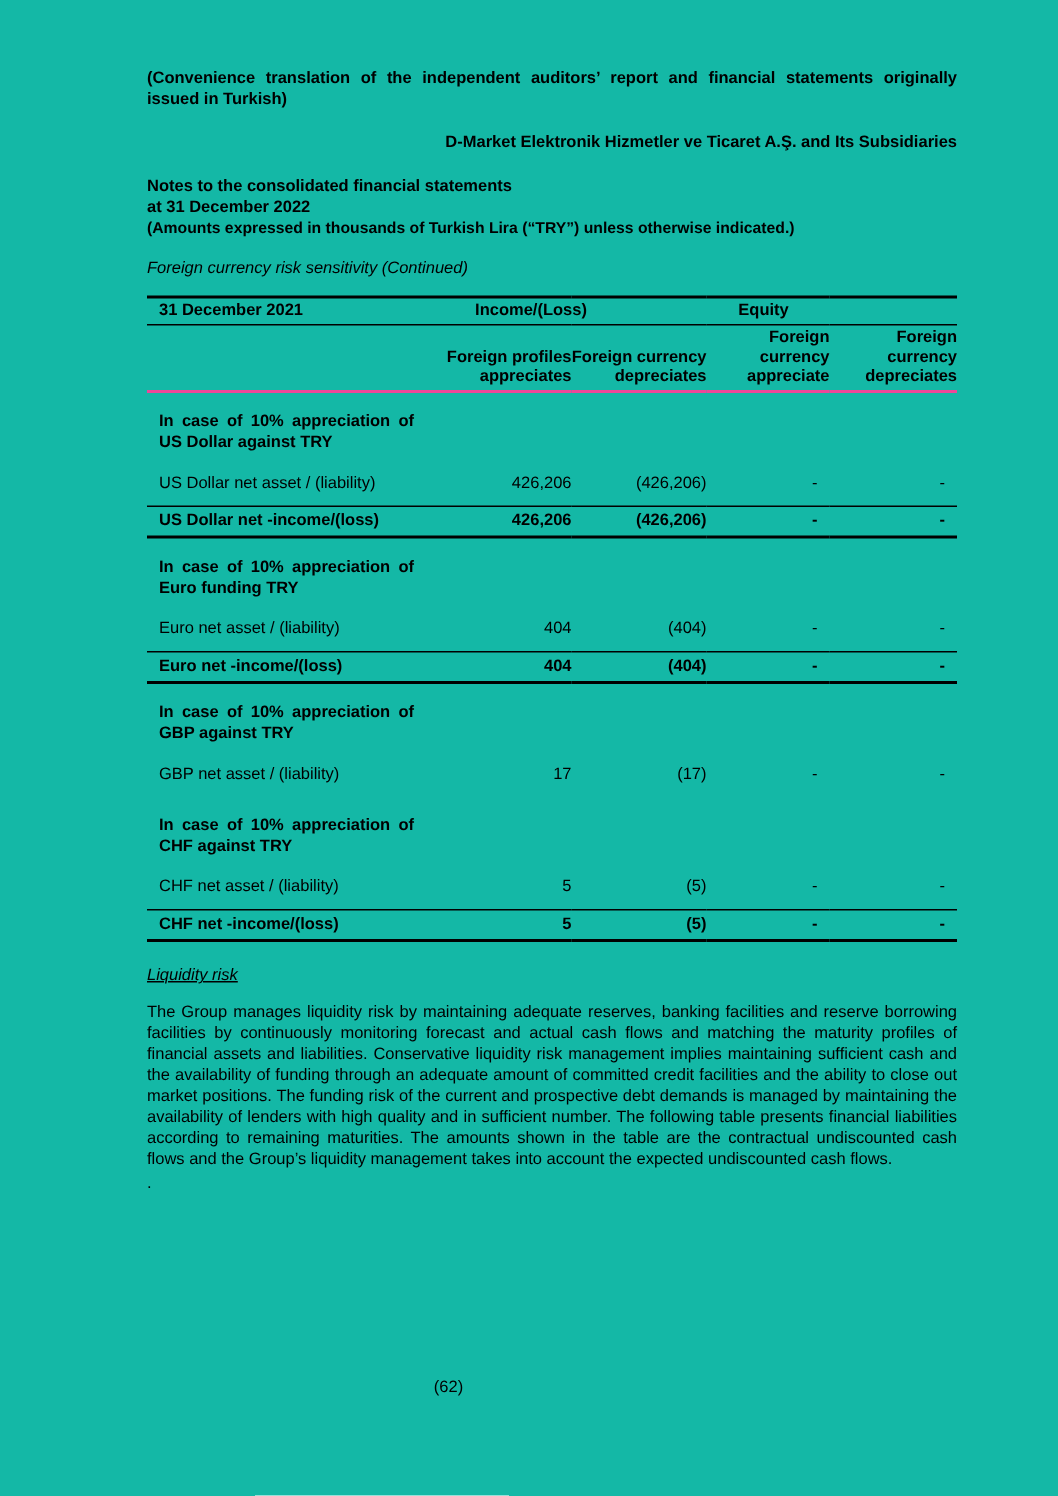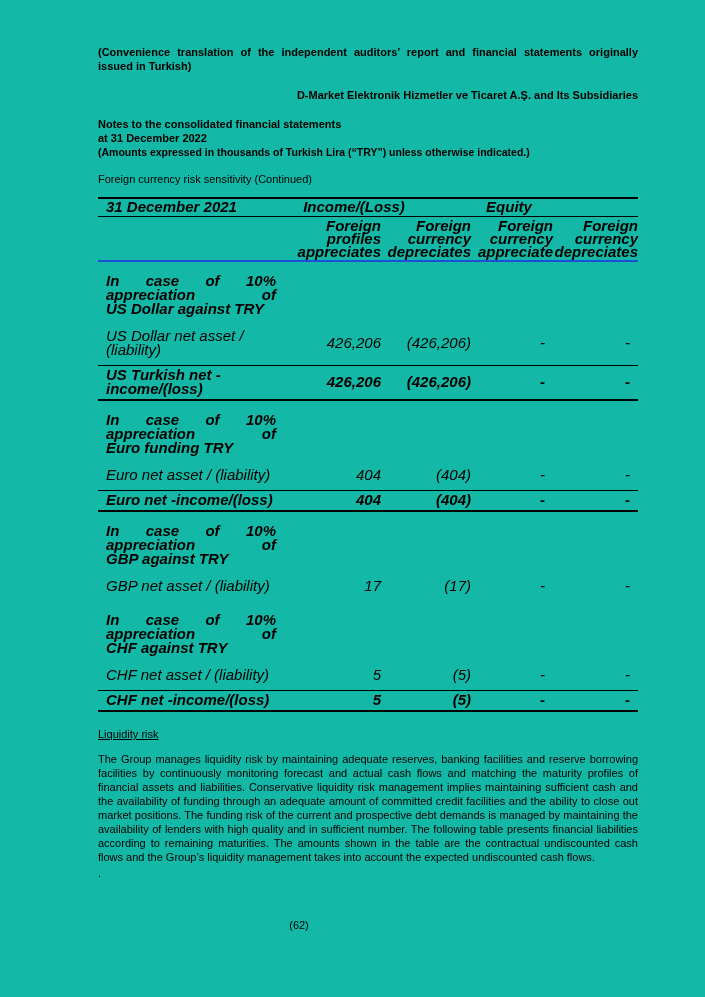--- a/index.html
+++ b/index.html
@@ -9,52 +9,51 @@
     width: 705px;
     height: 997px;
     background: #14b8a6;
     color: #000000;
     font-family: "Liberation Sans", sans-serif;
     font-size: 11px;
     line-height: 14px;
     padding: 45px 67px 0 98px;
   }
   .bold { font-weight: bold; }
-  .italic { }
+  .italic { font-style: italic; }
   .jl { text-align: justify; text-align-last: justify; }
 
   .company-line { margin-top: 15px; text-align: right; }
   .notes-block { margin-top: 15px; }
   .amounts-line { font-size: 10.5px; }
   .note-heading { margin-top: 13px; }
   .subtitle { margin-top: 13px; }
 
   table.fx-table {
     margin-top: 11px;
     width: 540px;
     border-collapse: collapse;
     table-layout: fixed;
     border-top: 2px solid #000;
-    font-size: 15px;
-    font-style: italic;
+    font-size: 11px;
   }
   col.c1 { width: 190px; }
   col.c2 { width: 93px; }
   col.c3 { width: 90px; }
   col.c4 { width: 82px; }
   col.c5 { width: 85px; }
 
   tr.hrow1 td { border-bottom: 1px solid #000; padding: 1px 0 2px; font-weight: bold; }
   tr.hrow1 td.label { padding-left: 8px; text-align: left; }
   td.group { text-align: center; }
   td.group.g-income { padding-right: 51px; }
   td.group.g-equity { padding-right: 91px; margin-top: 32px; }
 
   tr.hrow2 td {
-    border-bottom: 2px solid #1d4ed8;
+    border-bottom: 2px solid #ec4899;
     text-align: right;
     vertical-align: bottom;
     font-weight: bold;
     line-height: 13px;
     padding: 2px 0;
   }
 
   tr.sec-heading td { padding: 12px 0 0 8px; }
   .case-heading { width: 170px; font-weight: bold; }
 
@@ -134,21 +133,21 @@
         </td>
       </tr>
       <tr class="detail">
         <td class="label">US Dollar net asset / (liability)</td>
         <td class="num">426,206</td>
         <td class="num">(426,206)</td>
         <td class="num dash">-</td>
         <td class="num dash">-</td>
       </tr>
       <tr class="total">
-        <td class="label">US Turkish net -income/(loss)</td>
+        <td class="label">US Dollar net -income/(loss)</td>
         <td class="num">426,206</td>
         <td class="num">(426,206)</td>
         <td class="num dash">-</td>
         <td class="num dash">-</td>
       </tr>
 
       <tr class="sec-heading">
         <td colspan="5">
           <div class="case-heading">
             <div class="jl">In case of 10% appreciation of</div>

